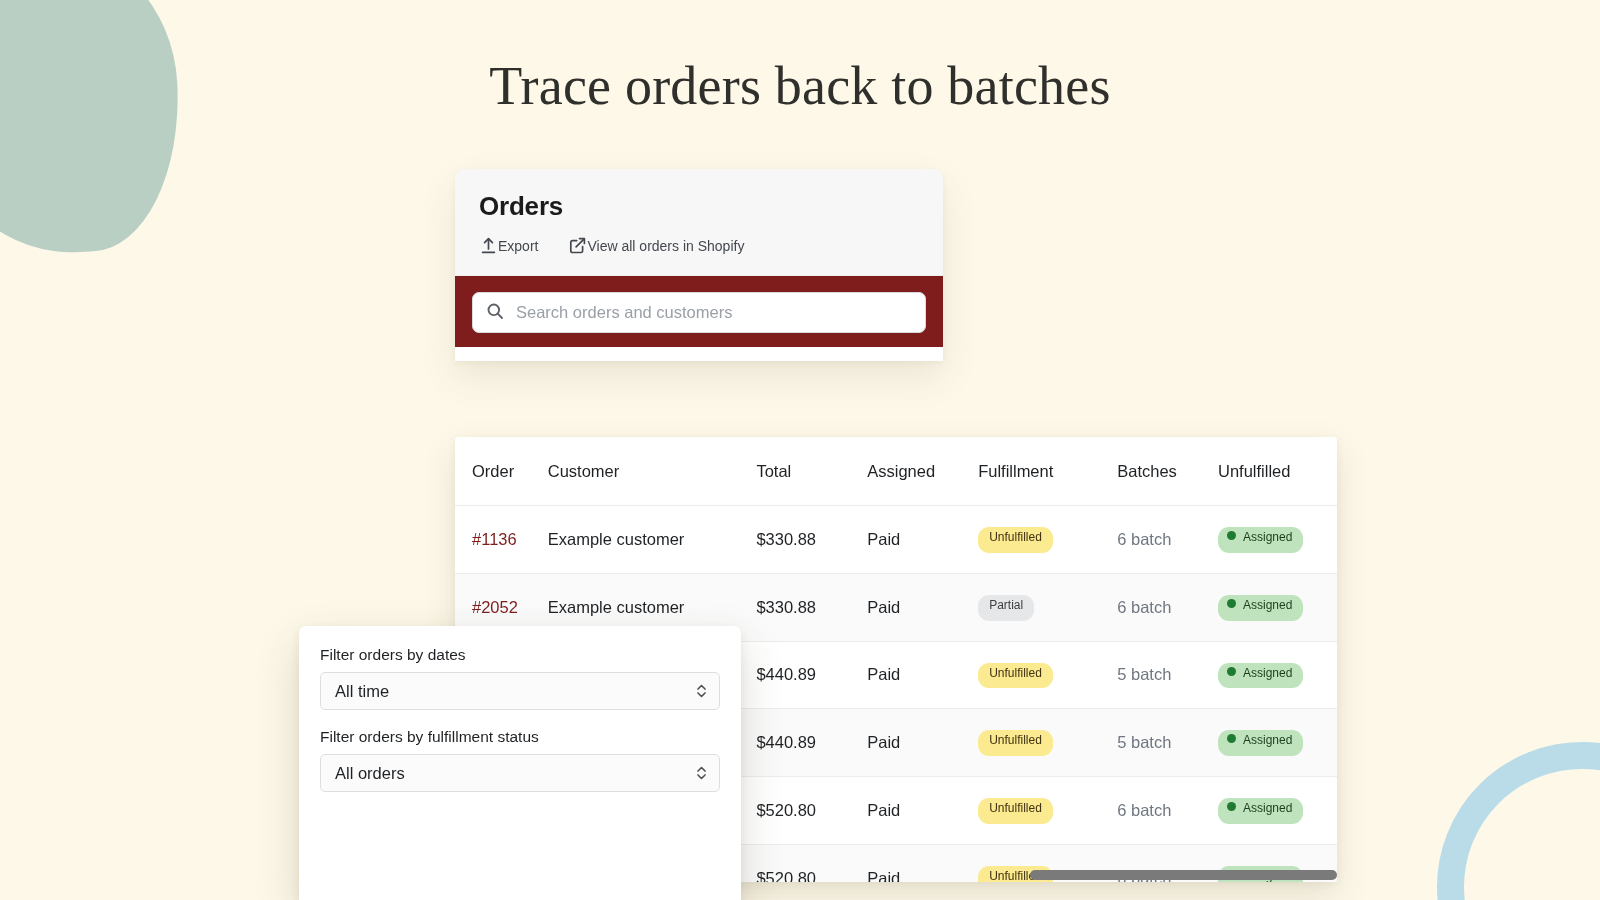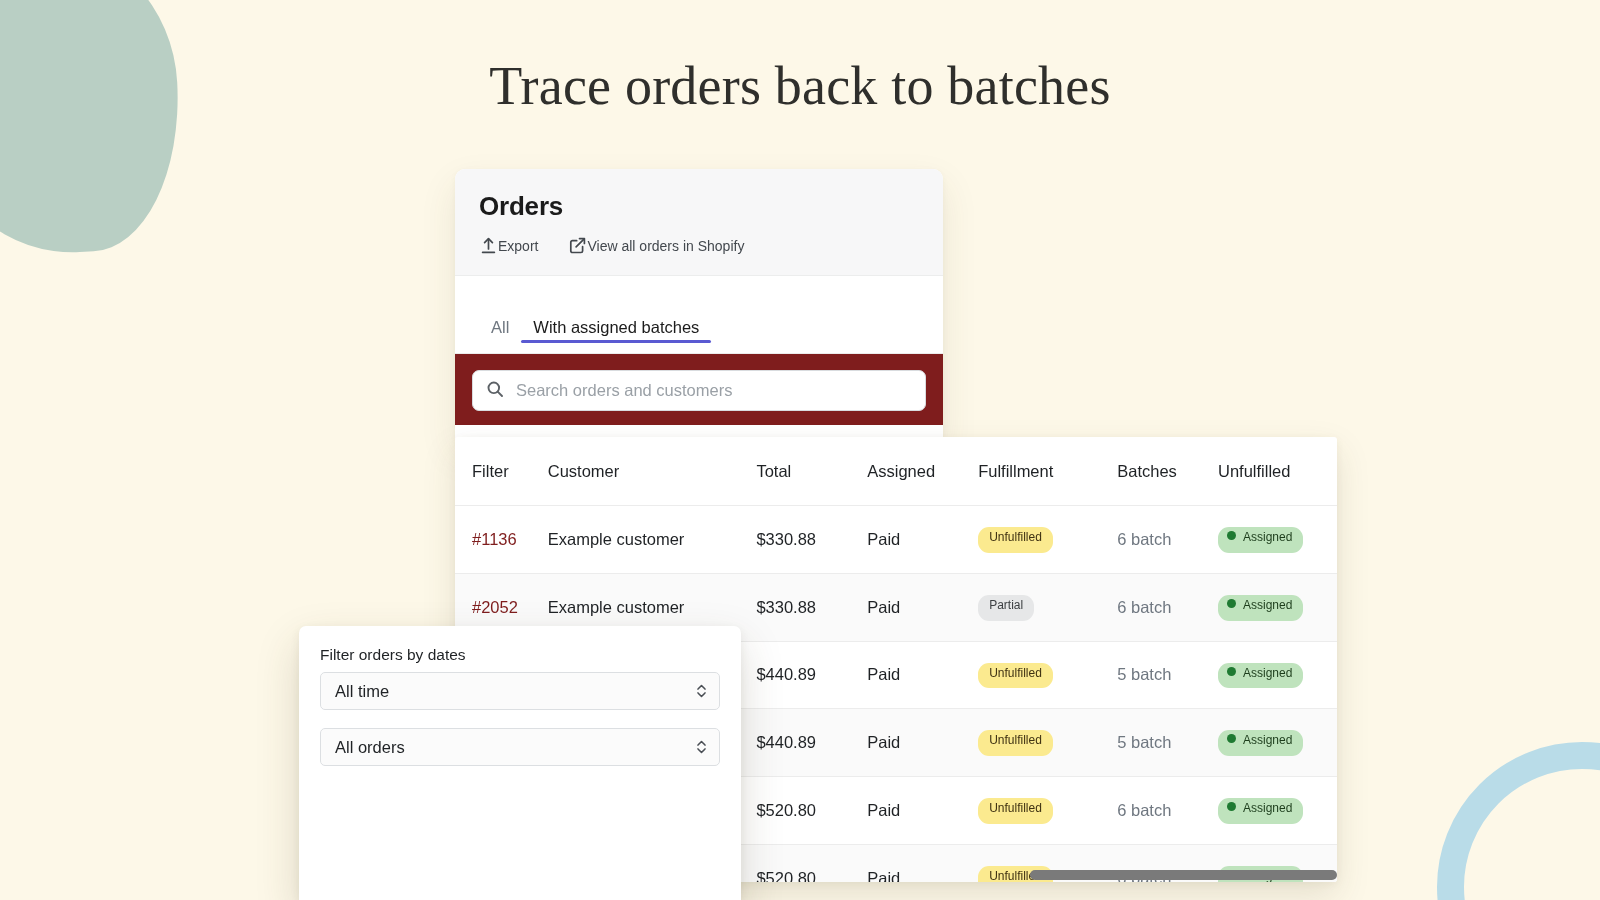--- a/index.html
+++ b/index.html
@@ -298,45 +298,41 @@
             <path d="M11.5 2.6h4.9v4.9"></path>
               <path d="M8.1 10.9 16.2 2.8"></path>
           </svg>
         </span>
         <span>View all orders in Shopify</span>
       </div>
 
     </div>
   </div>
 
-  <div class="tabs-row">
-    <div class="tab">All</div>
-    <div class="tab active">With assigned batches</div>
-  </div>
 
   <div class="search-wrap">
     <div class="search-box">
       <span>
         <svg width="18" height="18" viewBox="0 0 18 18" fill="none" stroke="#5c6166" stroke-width="1.9" stroke-linecap="round">
           <circle cx="7.8" cy="7.8" r="5.3"></circle>
             <path d="M11.7 11.7 16 16"></path>
         </svg>
       </span>
       <span class="ph">Search orders and customers</span>
     </div>
   </div>
 
   <div style="height:14px;background:#fff;"></div>
 </div>
 
 <div class="table-card">
   <table class="orders-table">
     <thead>
       <tr>
-        <th class="c-order">Filter</th>
+        <th class="c-order">Order</th>
         <th class="c-cust">Customer</th>
         <th class="c-total">Total</th>
         <th class="c-pay">Assigned</th>
         <th class="c-ful">Fulfillment</th>
         <th class="c-batch">Batches</th>
         <th class="c-assign">Unfulfilled</th>
       </tr>
     </thead>
     <tbody id="tbody">
         <tr>
@@ -408,20 +404,21 @@
     <div class="select-box">
       <span>All time</span>
       <span class="stepper">
         <svg width="11" height="17" viewBox="0 0 11 17" fill="none" stroke="#4a4f55" stroke-width="1.5" stroke-linecap="round" stroke-linejoin="round">
           <path d="M2 6.6 5.5 3l3.5 3.6"></path>
             <path d="M2 10.4 5.5 14l3.5-3.6"></path>
         </svg>
       </span>
     </div>
 
+    <div class="field-label">Filter orders by fulfillment status</div>
     <div class="select-box">
       <span>All orders</span>
       <span class="stepper">
         <svg width="11" height="17" viewBox="0 0 11 17" fill="none" stroke="#4a4f55" stroke-width="1.5" stroke-linecap="round" stroke-linejoin="round">
           <path d="M2 6.6 5.5 3l3.5 3.6"></path>
             <path d="M2 10.4 5.5 14l3.5-3.6"></path>
         </svg>
       </span>
     </div>
 

